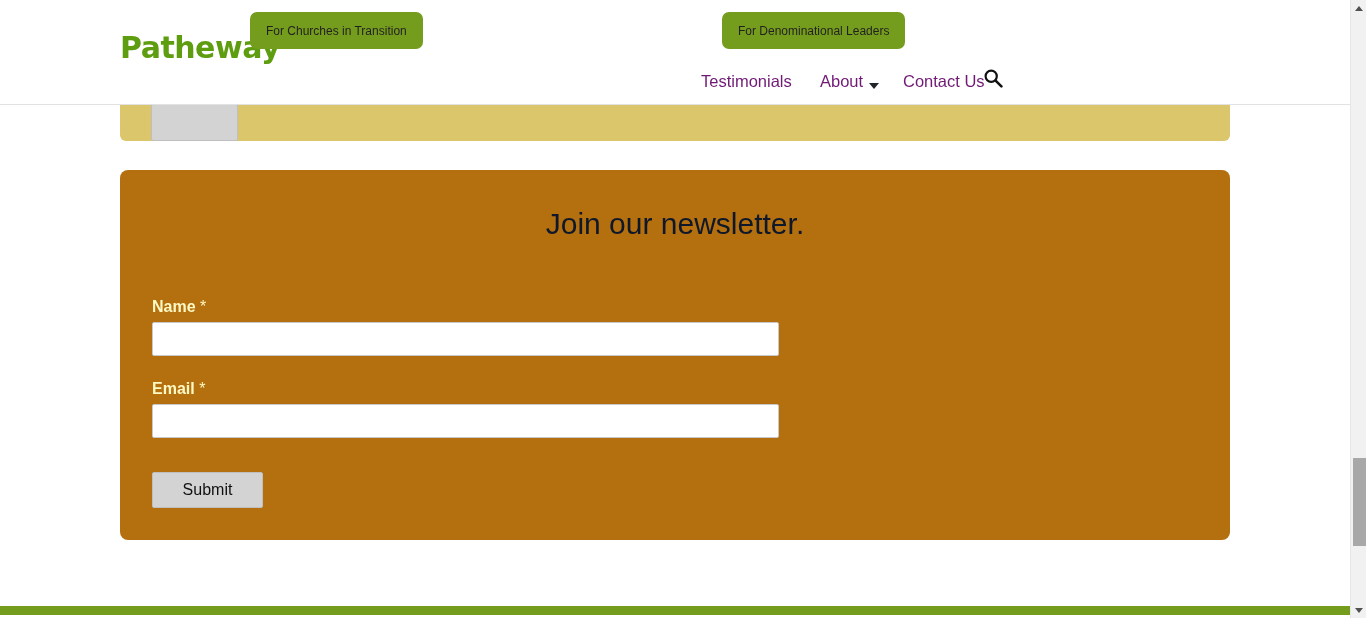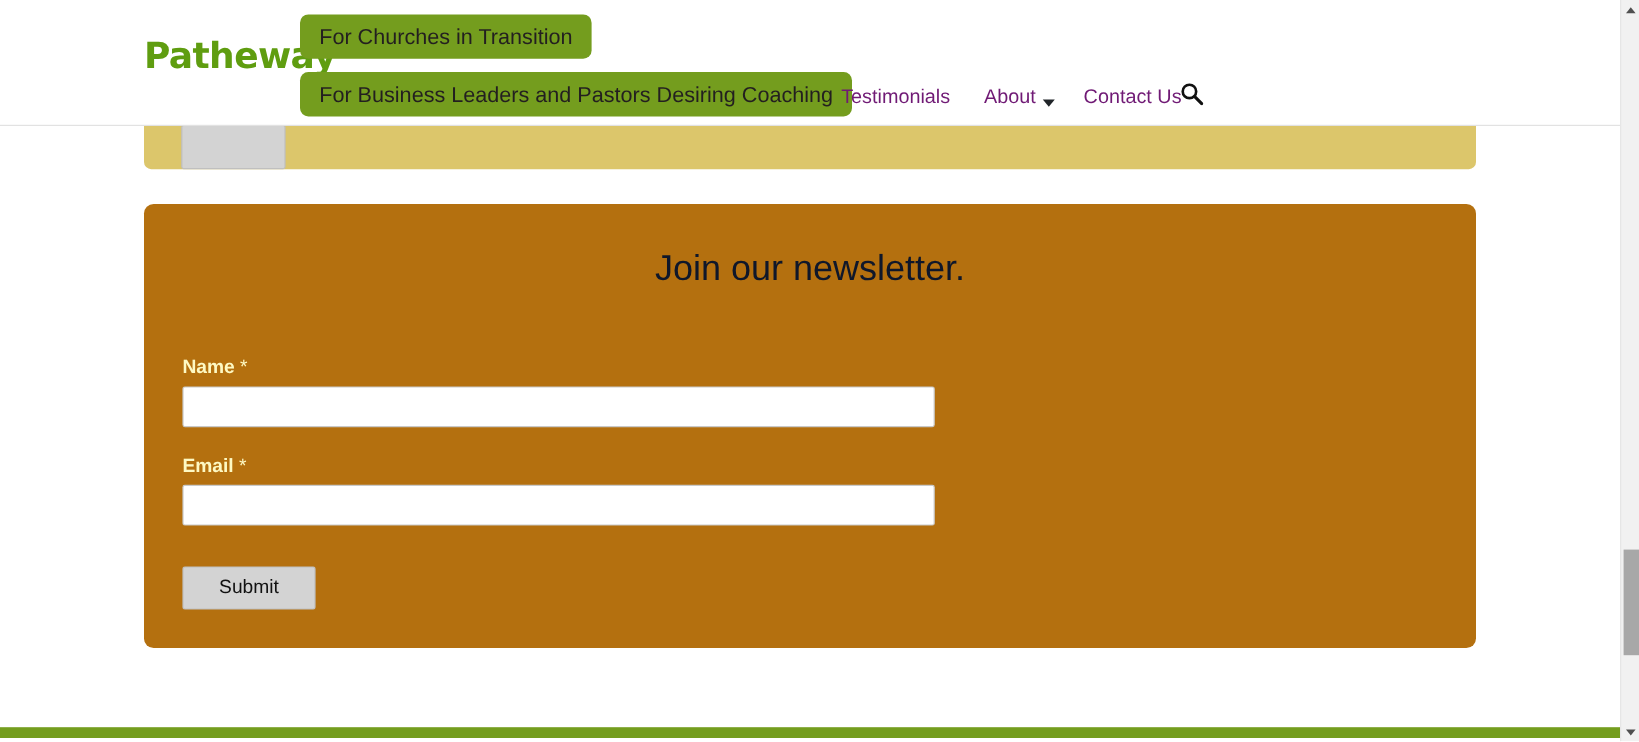--- a/index.html
+++ b/index.html
@@ -53,21 +53,21 @@
     white-space: nowrap;
   }
 
   .navbtn {
     position: absolute;
     background: #749d1e;
     color: #231f20;
     border: none;
     border-radius: 7px;
     font-family: "Liberation Sans", sans-serif;
-    font-size: 18px;
+    font-size: 12px;
     line-height: 1;
     padding: 0 16px;
     height: 37px;
     display: flex;
     align-items: center;
     justify-content: center;
     white-space: nowrap;
     cursor: pointer;
     text-align: center;
   }
@@ -310,22 +310,22 @@
       <div id="footer-bar"></div>
     </div>
 
     <div id="header">
 
       <div id="logo">Patheway</div>
 
       <div class="navbtn" id="nav-churches-transition">For Churches in Transition</div>
 
 
-
-      <div class="navbtn" id="nav-business-leaders">For Business Leaders and Pastors Desiring Coaching</div>
+      <div class="navbtn" id="nav-denominational">For Denominational Leaders</div>
+
 
       <a class="navlink" id="nav-testimonials" href="#">
         <span>Testimonials</span>
       </a>
 
       <a class="navlink" id="nav-about" href="#">
         <span>About</span>
         <span class="caret"></span>
       </a>
 

